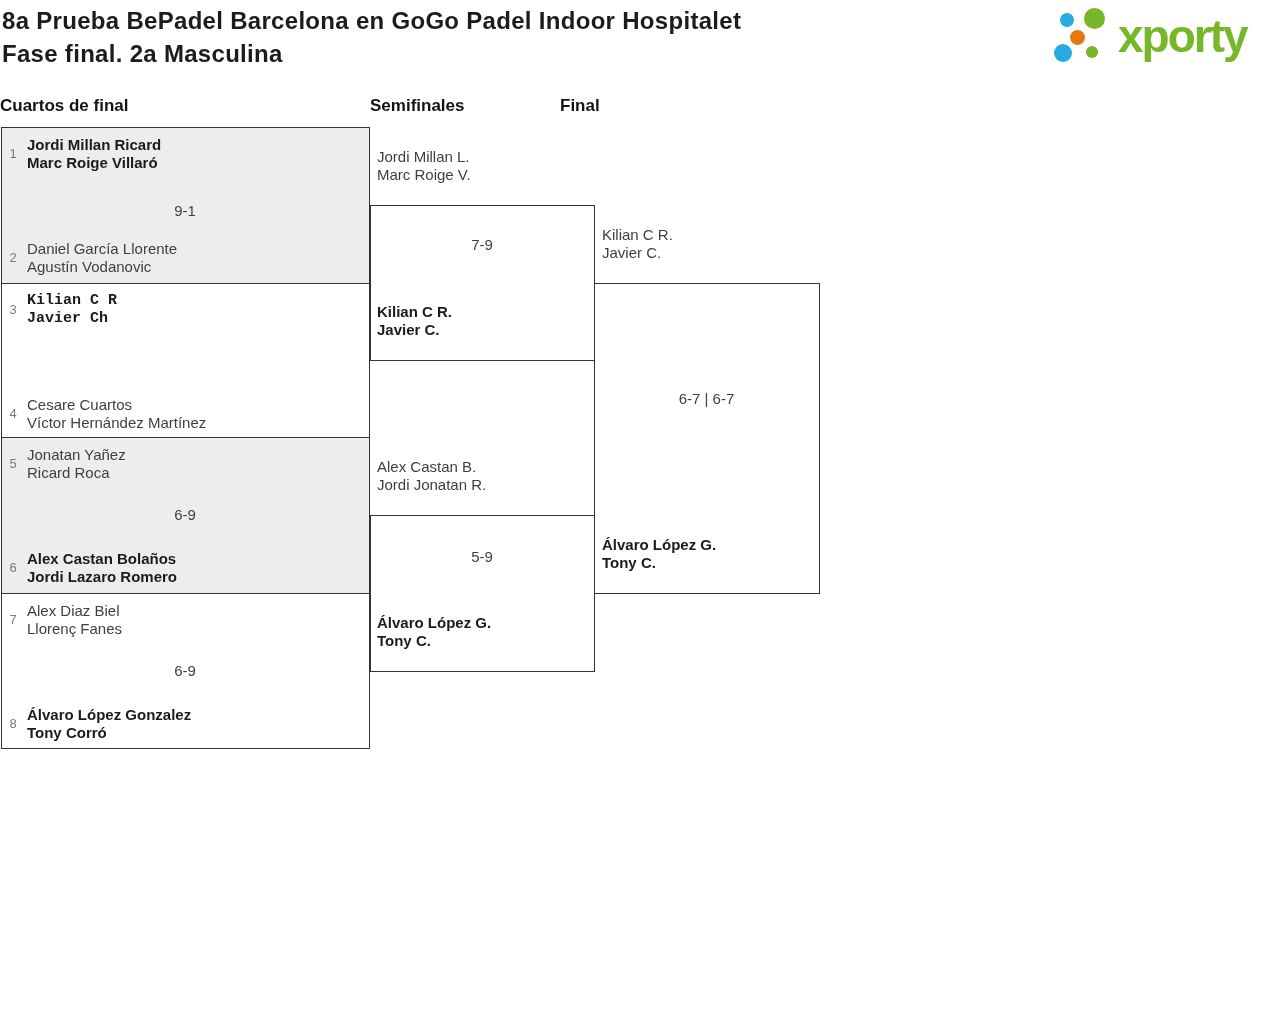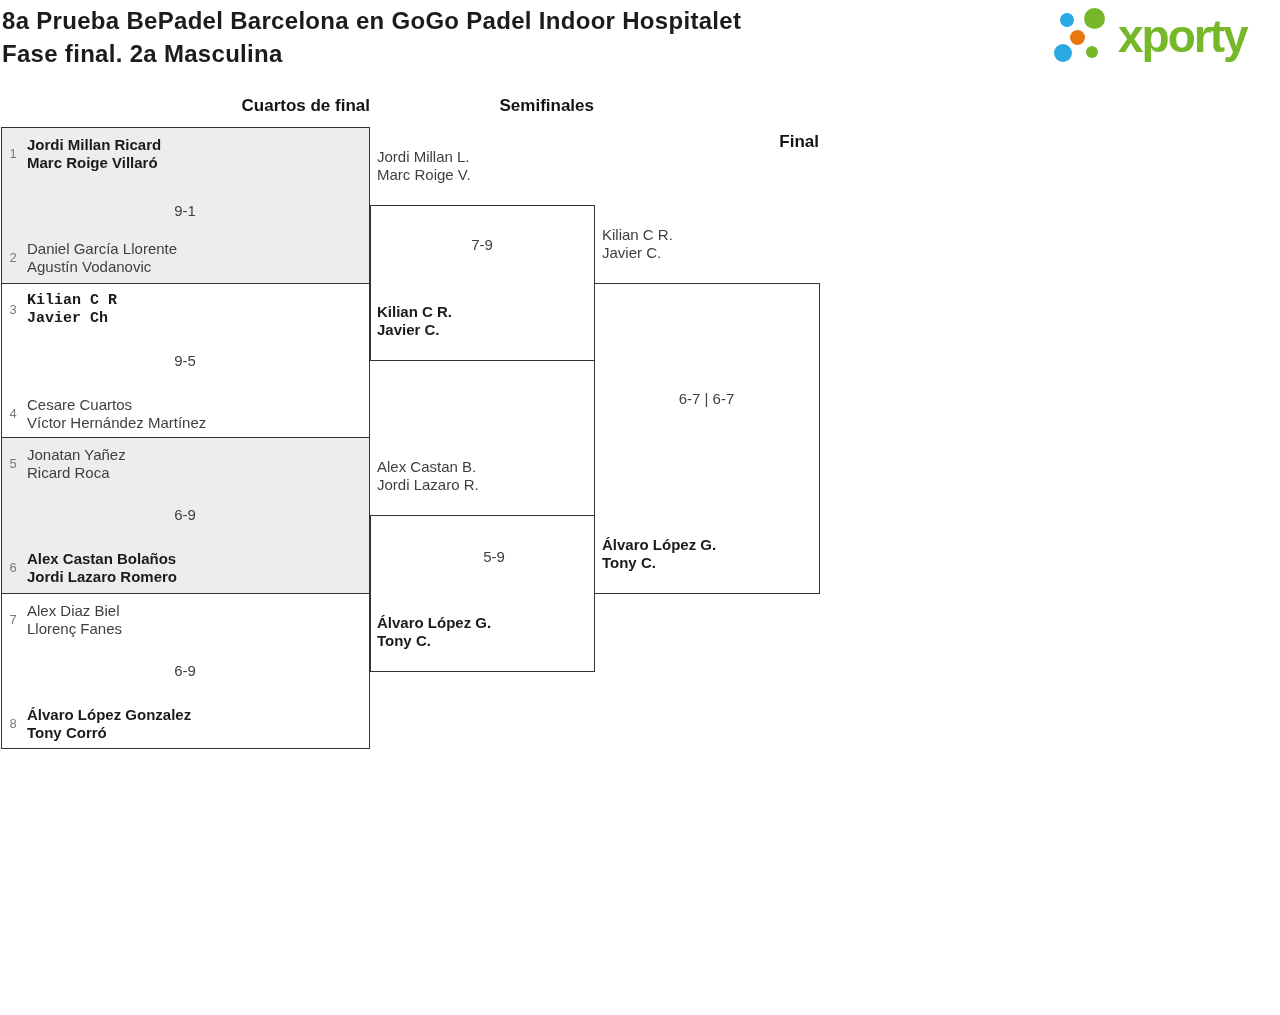--- a/index.html
+++ b/index.html
@@ -2,21 +2,21 @@
 <html><head>
 <meta charset="utf-8">
 <style>
   html,body{margin:0;padding:0;background:#fff;}
   .page{position:relative;width:1280px;height:1015px;background:#fff;overflow:hidden;
         font-family:"Liberation Sans",sans-serif;}
   .abs{position:absolute;}
   .title{position:absolute;left:2px;top:4px;font-size:24px;font-weight:700;
          line-height:33px;color:#1c1c1c;letter-spacing:0.3px;}
   .hdr{position:absolute;top:96px;font-size:17px;font-weight:700;color:#141414;
-       text-align:right;line-height:20px;}
+       text-align:left;line-height:20px;}
   .box{position:absolute;border:1px solid #333;box-sizing:border-box;background:transparent;}
   .qf-outer{left:1px;top:127px;width:369px;height:622px;background:#fff;}
   .shade{position:absolute;left:0;right:0;background:#ededed;}
   .sep{position:absolute;left:0;right:0;height:1px;background:#333;}
   .team{position:absolute;font-size:15px;line-height:18px;color:#3f3f3f;white-space:nowrap;}
   .team.w{font-weight:700;color:#1b1b1b;}
   .seed{position:absolute;width:18px;text-align:center;font-size:13px;line-height:18px;color:#7a7a7a;}
   .score{position:absolute;font-size:15px;line-height:20px;color:#3f3f3f;text-align:center;}
   .dot{position:absolute;border-radius:50%;}
   .dot-blue{background:#29a9e1;}
@@ -39,21 +39,21 @@
     <span class="dot dot-blue" style="left:10px;top:9px;width:14px;height:14px;"></span>
     <span class="dot dot-green" style="left:34px;top:4px;width:21px;height:21px;"></span>
     <span class="dot dot-orange" style="left:20px;top:26px;width:15px;height:15px;"></span>
     <span class="dot dot-blue" style="left:4px;top:40px;width:18px;height:18px;"></span>
     <span class="dot dot-green" style="left:36px;top:42px;width:12px;height:12px;"></span>
     <span class="wordmark" style="left:60px;top:8px;margin-left:8px;">xporty</span>
   </div>
 
   <div class="hdr" style="left:0;width:370px;">Cuartos de final</div>
   <div class="hdr" style="left:370px;width:224px;">Semifinales</div>
-  <div class="hdr" style="left:594px;width:225px;margin-top:36px;">Final</div>
+  <div class="hdr" style="left:560px;width:225px;">Final</div>
 
   <div class="box qf-outer">
     <div class="shade" style="top:0;height:155px;"></div>
     <div class="shade" style="top:310px;height:155px;"></div>
     <div class="sep" style="top:155px;"></div>
     <div class="sep" style="top:309px;"></div>
     <div class="sep" style="top:465px;"></div>
   </div>
 
   <div class="box" style="left:370px;top:205px;width:225px;height:156px;"></div>
@@ -70,21 +70,20 @@
   <div class="team" style="left:27px;top:240px;">
     <div>Daniel García Llorente</div>
     <div>Agustín Vodanovic</div>
   </div>
 
   <span class="seed" style="left:4px;top:301px;">3</span>
   <div class="team w" style="left:27px;top:292px;font-family:Liberation Mono, monospace;">
     <div>Kilian C R</div>
     <div>Javier Ch</div>
   </div>
-  <div class="score" style="left:1px;width:368px;top:351px;">9-5</div>
   <span class="seed" style="left:4px;top:405px;">4</span>
   <div class="team" style="left:27px;top:396px;">
     <div>Cesare Cuartos</div>
     <div>Víctor Hernández Martínez</div>
   </div>
 
   <span class="seed" style="left:4px;top:455px;">5</span>
   <div class="team" style="left:27px;top:446px;">
     <div>Jonatan Yañez</div>
     <div>Ricard Roca</div>
@@ -113,23 +112,23 @@
     <div>Marc Roige V.</div>
   </div>
   <div class="score" style="left:370px;width:224px;top:235px;">7-9</div>
   <div class="team w" style="left:377px;top:303px;">
     <div>Kilian C R.</div>
     <div>Javier C.</div>
   </div>
 
   <div class="team" style="left:377px;top:458px;">
     <div>Alex Castan B.</div>
-    <div>Jordi Lazaro R.</div>
+    <div>Jordi Jonatan R.</div>
   </div>
-  <div class="score" style="left:370px;width:224px;top:547px;padding-left:12px;">5-9</div>
+  <div class="score" style="left:358px;width:224px;top:547px;padding-left:12px;">5-9</div>
   <div class="team w" style="left:377px;top:614px;">
     <div>Álvaro López G.</div>
     <div>Tony C.</div>
   </div>
 
   <div class="team" style="left:602px;top:226px;">
     <div>Kilian C R.</div>
     <div>Javier C.</div>
   </div>
   <div class="score" style="left:594px;width:225px;top:389px;">6-7 | 6-7</div>

